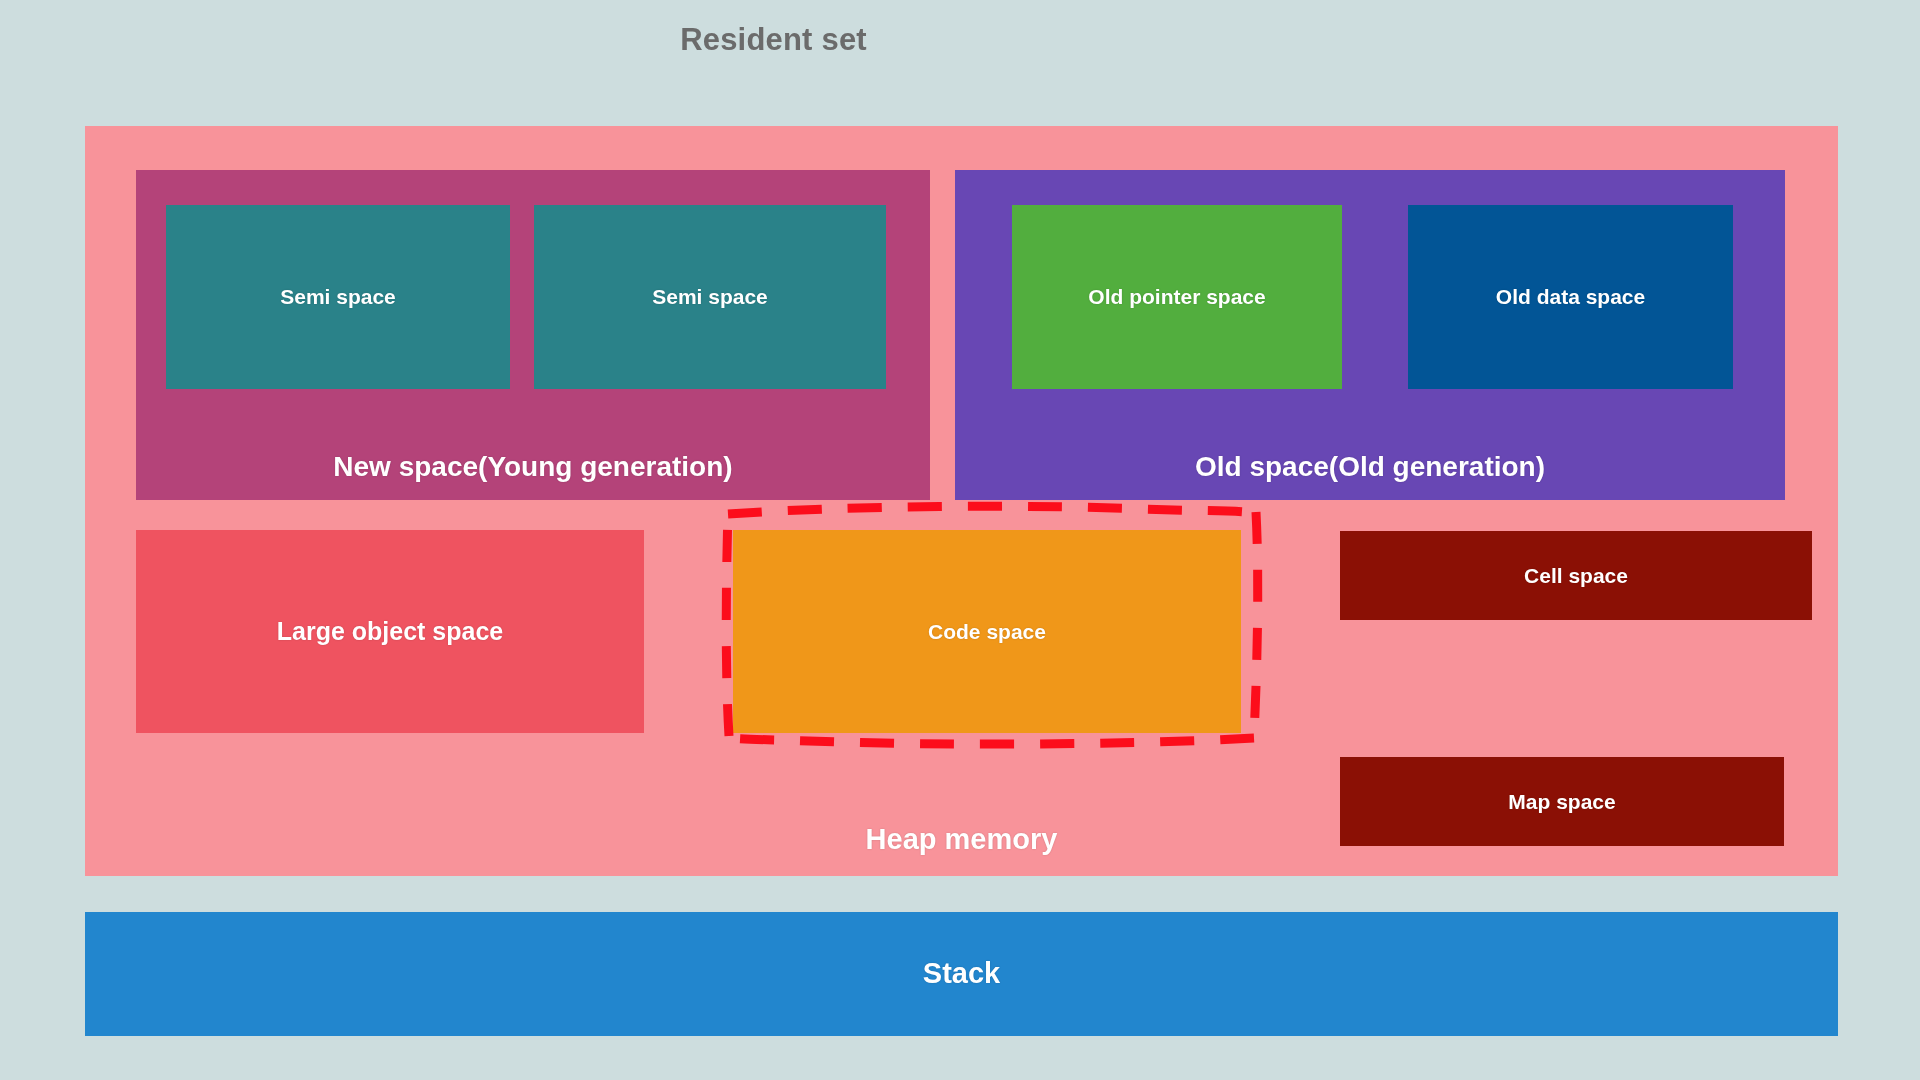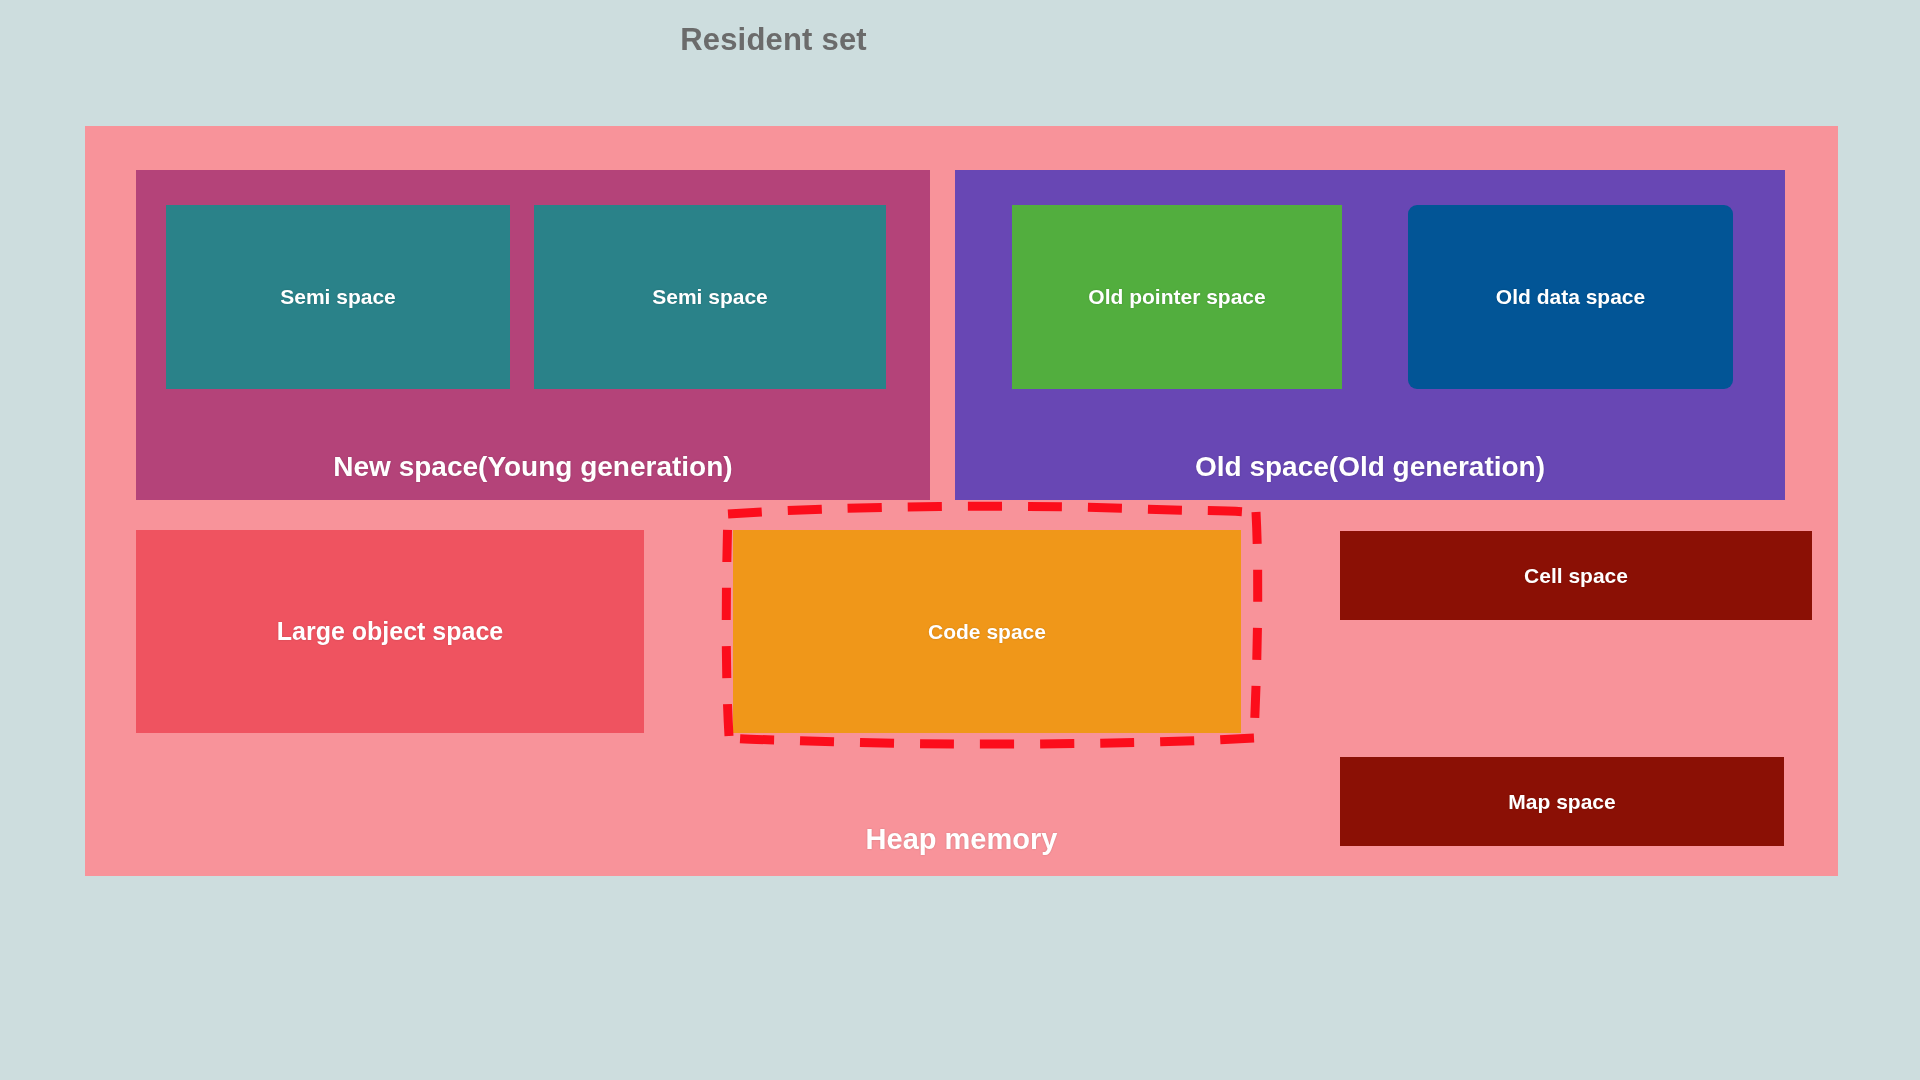--- a/index.html
+++ b/index.html
@@ -100,21 +100,21 @@
     bottom: 17px;
     width: 100%;
     font-size: 28px;
   }
   #oldpointer {
     left: 1012px; top: 205px; width: 330px; height: 184px;
     background: #52ae3e; font-size: 21px;
   }
   #olddata {
     left: 1408px; top: 205px; width: 325px; height: 184px;
-    background: #025596; font-size: 21px; border-radius: 9px;
+    background: #025596; font-size: 21px;
   }
 
   
   #largeobject {
     left: 136px; top: 530px; width: 508px; height: 203px;
     background: #ef5360; font-size: 25px;
   }
   #codespace {
     left: 733px; top: 530px; width: 508px; height: 203px;
     background: #f09719; font-size: 21px;
@@ -190,14 +190,17 @@
     </svg>
   </div>
 
   <div class="box redbox" id="cellspace">
     <span class="lbl">Cell space</span>
   </div>
   <div class="box redbox" id="mapspace">
     <span class="lbl">Map space</span>
   </div>
 
+  <div class="box" id="stack">
+    <span class="lbl">Stack</span>
+  </div>
 
 </div>
 
 </body></html>

